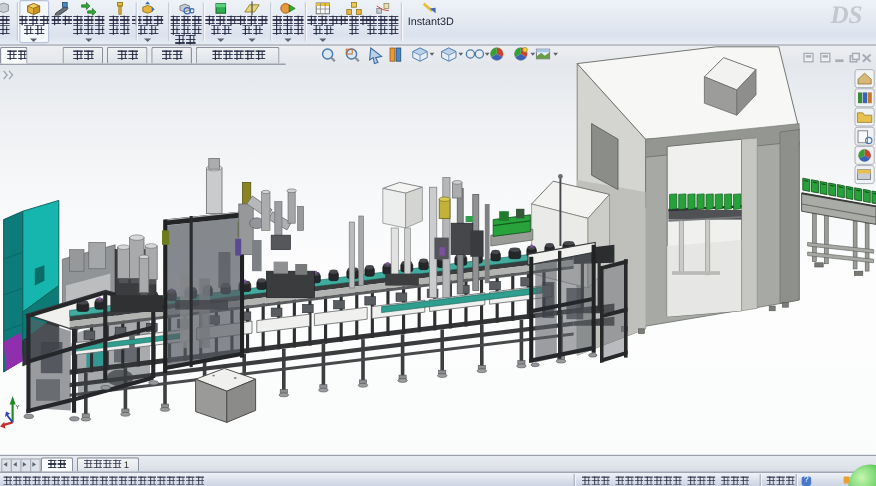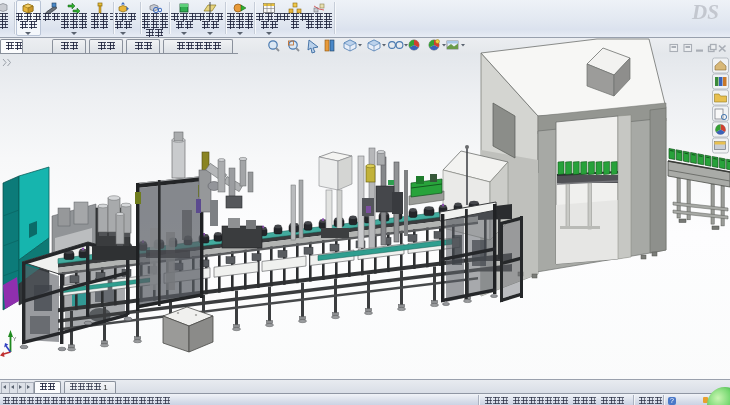--- a/index.html
+++ b/index.html
@@ -593,20 +593,27 @@
         <span class="ric"><svg width="14" height="12" viewBox="0 0 14 12">
             <rect x="2" y="6" width="4" height="4" fill="#c8cad0" stroke="#70747c" stroke-width="0.6"></rect>
             <rect x="8" y="2" width="4" height="4" fill="#e8e0b0" stroke="#8a8050" stroke-width="0.6"></rect>
             <path d="M2 4 Q 7 8 12 8" fill="none" stroke="#d04040" stroke-width="0.8"></path>
           </svg></span>
         <div class="rtx">
           <div><span class="hz"></span><span class="hz"></span><span class="hz"></span></div>
           <div><span class="hz"></span><span class="hz"></span><span class="hz"></span></div>
         </div>
       </div>
+      <div class="rbtn" style="left:336px;width:46px;">
+        <span class="ric"><svg width="14" height="12" viewBox="0 0 14 12">
+            <path d="M1 2 L8 8" stroke="#e8c03a" stroke-width="2.4"></path>
+            <path d="M6 6 L11 10 L11 5.5 Z" fill="#3a6ac0"></path>
+          </svg></span>
+        <div class="rtx" style="top:14px;font-size:9px;color:#1e2336;">Instant3D</div>
+      </div>
       <div class="rsep" style="left:13.5px;"></div>
       <div class="rsep" style="left:113px;"></div>
       <div class="rsep" style="left:140px;"></div>
       <div class="rsep" style="left:169px;"></div>
       <div class="rsep" style="left:225px;"></div>
       <div class="rsep" style="left:254px;"></div>
       <div class="rsep" style="left:334px;"></div>
       <svg width="44" height="26" viewBox="0 0 44 26" style="position:absolute;right:0px;top:0;">
         <text x="6" y="19" font-family="Liberation Serif" font-style="italic" font-weight="bold" font-size="21" fill="#c3c7cf">DS</text>
       </svg>

